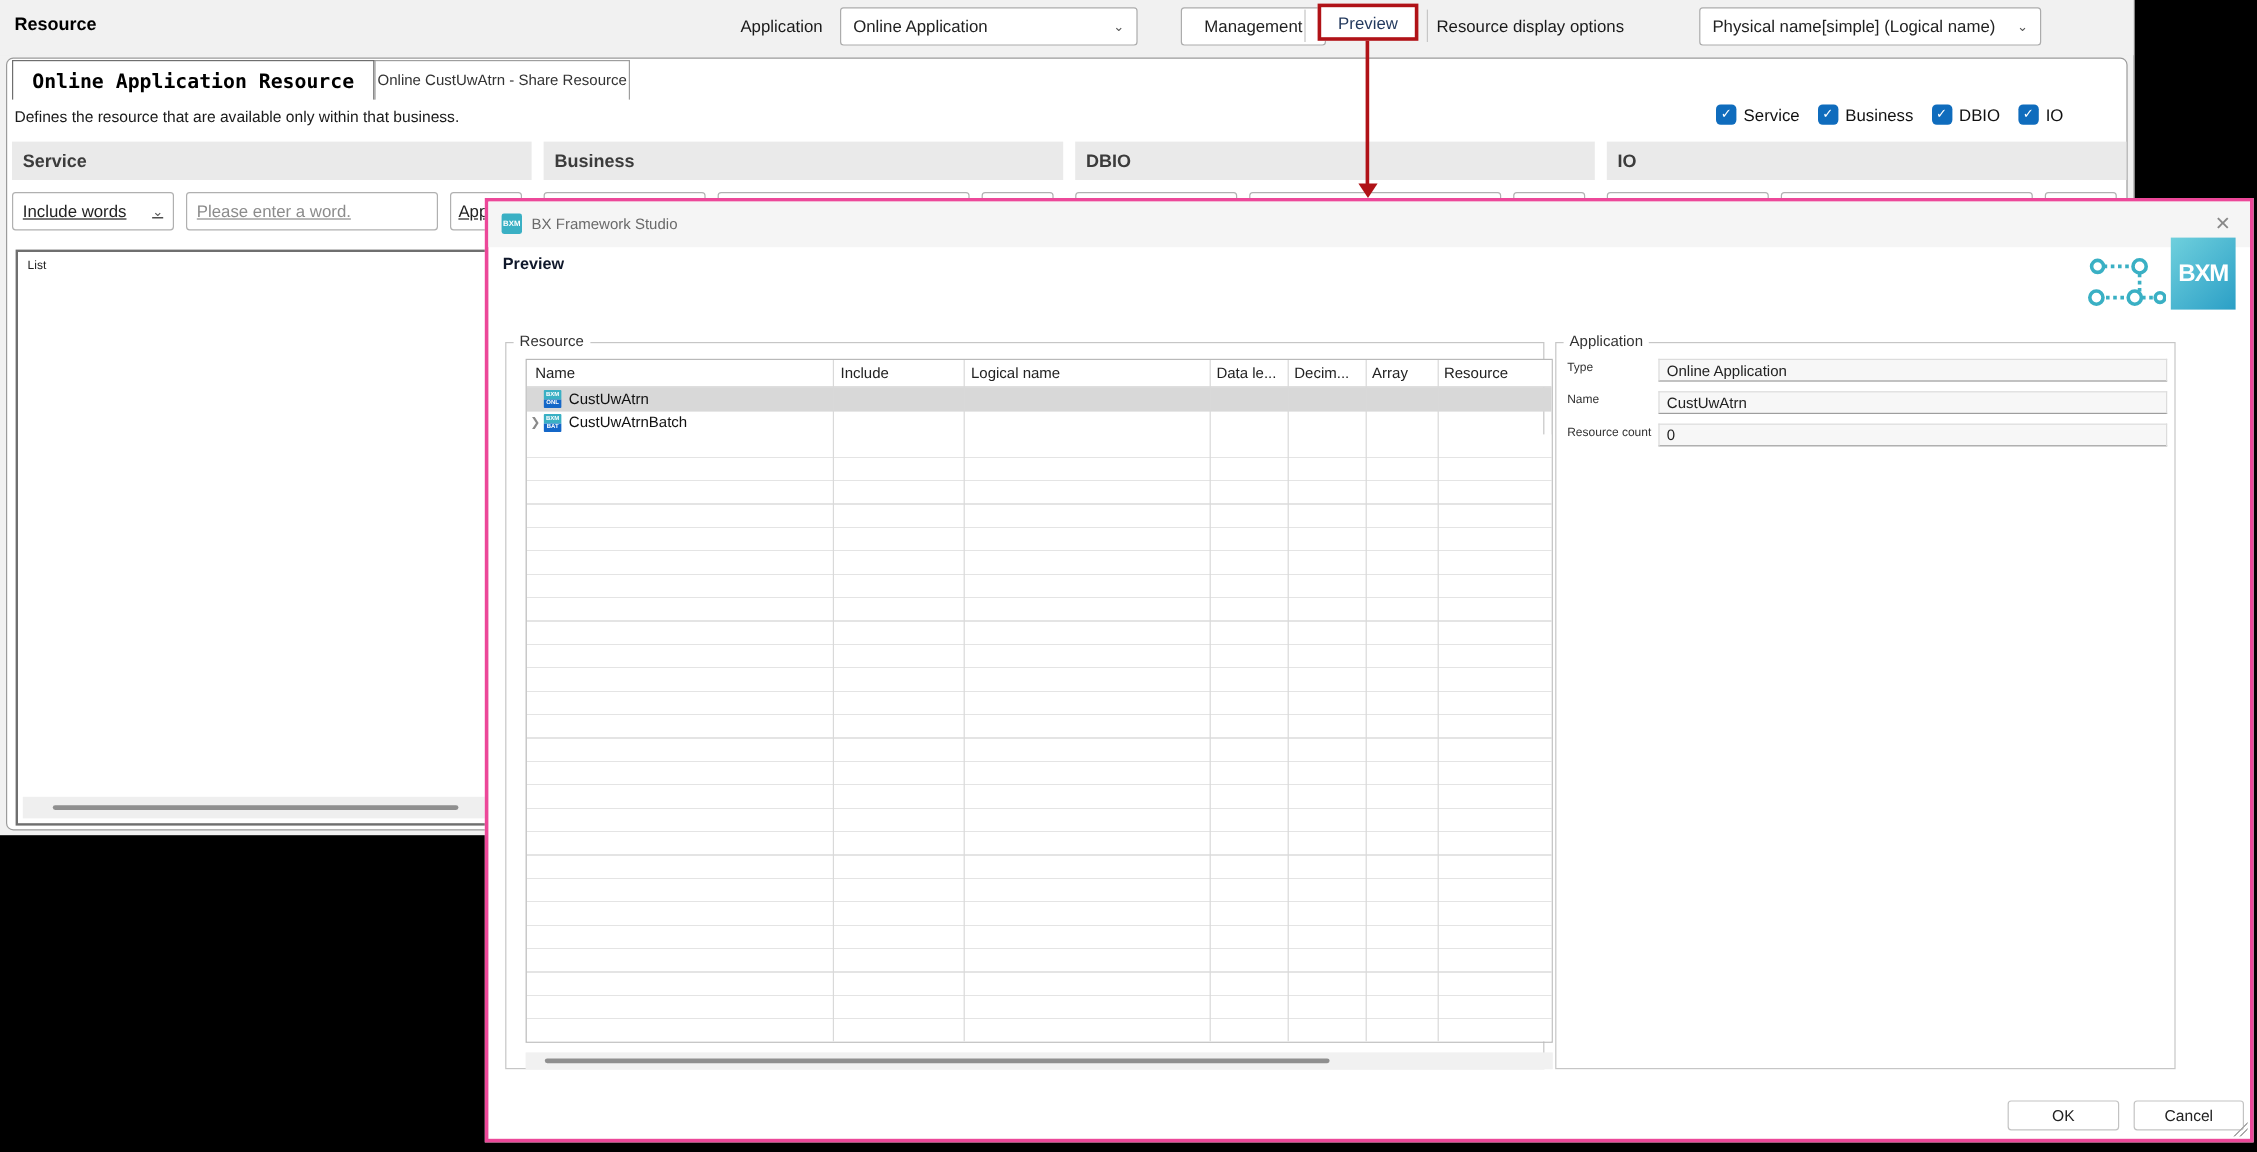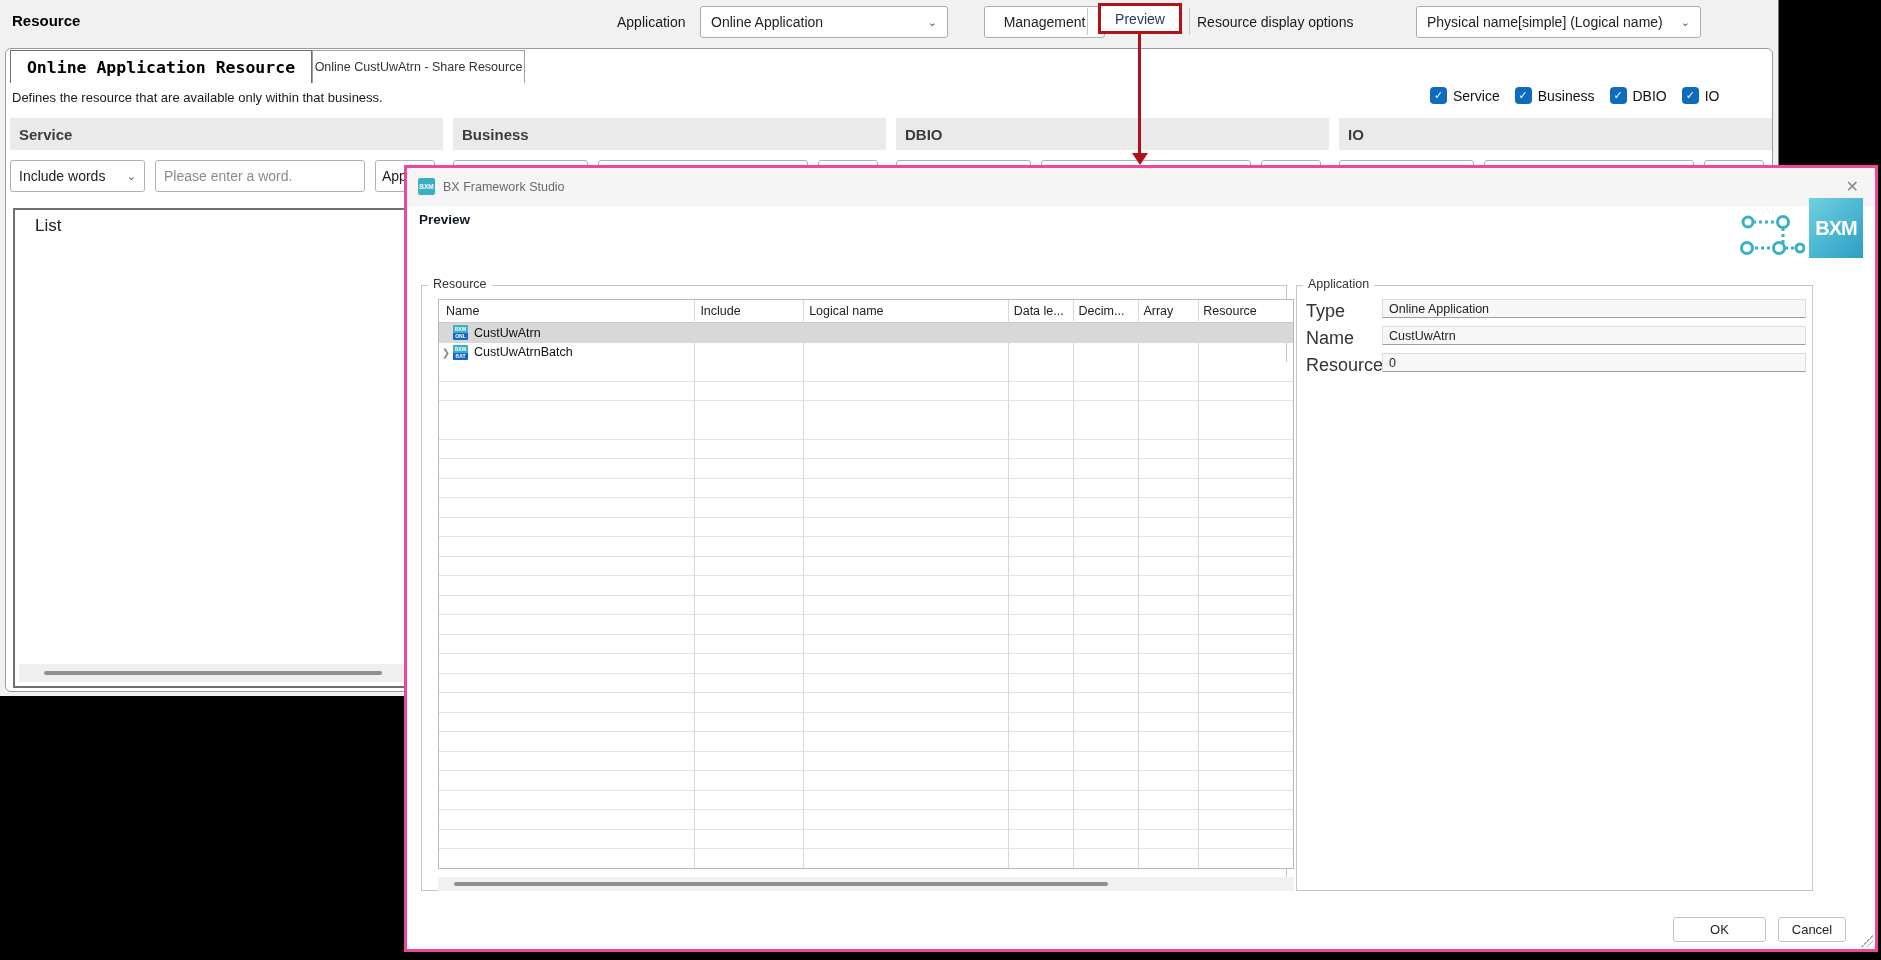--- a/index.html
+++ b/index.html
@@ -43,30 +43,30 @@
   .cbx{width:17px;height:17px;border-radius:4px;background:#0f6cbd;color:#fff;font-size:11px;
        display:flex;align-items:center;justify-content:center;line-height:1;}
 
   
   #columns{left:10px;top:118px;display:flex;gap:10px;}
   .res-col{width:433px;}
   .col-head{height:32px;background:#eaeaea;display:flex;align-items:center;padding-left:9px;
             font-size:15px;font-weight:bold;color:#3c3c3c;}
   .col-controls{margin-top:10px;display:flex;gap:10px;height:32px;}
   .ctl{background:#fff;border:1px solid #b0b0b0;border-radius:3px;box-sizing:border-box;height:32px;
-       display:flex;align-items:center;font-size:14px;}
+       display:flex;align-items:center;font-size:14px;text-decoration:underline;}
   .ctl-mode{width:135px;padding:0 8px;color:#222;}
   .ctl-mode .chev{margin-left:auto;color:#555;font-size:11px;}
   .ctl-input{width:210px;padding:0 8px;color:#8b8b8b;}
   .ctl-apply{width:60px;padding:0 6px;color:#222;overflow:hidden;white-space:nowrap;}
 
   
   #listbox{left:13px;top:208px;width:424px;height:480px;background:#fff;border:2px solid #6f6f6f;
            box-sizing:border-box;}
-  #list-label{left:20px;top:6px;font-size:17px;color:#222;}
+  #list-label{left:8px;top:6px;font-size:10px;color:#222;}
   #list-hscroll{left:4px;bottom:4px;right:4px;height:18px;background:#efefef;}
   #list-hthumb{left:25px;top:7px;width:338px;height:4px;background:#8f8f8f;border-radius:2px;}
 
   
   #dialog{left:404px;top:165px;width:1474px;height:787px;background:#fff;border:3px solid #ec4899;
           box-sizing:border-box;}
   #dlg-titlebar{left:0;top:0;right:0;height:38px;background:#f5f5f5;}
   .bxm-mini{width:17px;height:17px;background:#3ab0c4;color:#fff;font-size:6.5px;font-weight:bold;
             display:flex;align-items:center;justify-content:center;border-radius:2px;}
   #dlg-title-icon{left:11px;top:10px;}
@@ -100,30 +100,30 @@
   .row-icon .b{flex:1;background:#1467c8;color:#fff;font-size:5px;font-weight:bold;text-align:center;line-height:7px;}
   .trow .rname{margin-left:6px;}
   #grid-fill{position:absolute;left:0;right:0;bottom:0;
              background:repeating-linear-gradient(to bottom,#fff 0px,#fff 18.5px,#e4e4e4 18.5px,#e4e4e4 19.5px);}
   .vline{position:absolute;top:0;bottom:0;width:1px;background:#d9d9d9;pointer-events:none;}
 
   #tbl-hscroll{position:absolute;left:16px;top:591px;width:856px;height:14px;background:#f1f1f1;}
   #tbl-hthumb{position:absolute;left:16px;top:5px;width:654px;height:4px;background:#8f8f8f;border-radius:2px;}
 
   
-  .fld-label{position:absolute;left:9px;font-size:18px;color:#333;}
+  .fld-label{position:absolute;left:9px;font-size:10px;color:#333;}
   .fld-box{position:absolute;left:85px;width:424px;height:19px;background:#f7f7f7;border:1px solid #dcdcdc;
            border-bottom:1px solid #9e9e9e;box-sizing:border-box;font-size:12.5px;color:#222;
            display:flex;align-items:center;padding-left:6px;}
 
   
   .dlg-btn{position:absolute;top:749px;height:25px;background:#fff;border:1px solid #c3c3c3;border-radius:3px;
            font-size:13px;color:#222;display:flex;align-items:center;justify-content:center;box-sizing:border-box;}
   #btn-ok{left:1266px;width:93px;}
-  #btn-cancel{left:1371px;width:68px;}
+  #btn-cancel{left:1371px;width:92px;}
   #resize-grip{position:absolute;right:2px;bottom:2px;width:12px;height:12px;
                background:linear-gradient(135deg,transparent 0 50%,#aaa 50% 57%,transparent 57% 72%,#aaa 72% 79%,transparent 79%);}
 </style>
 </head>
 <body>
 
 <div id="app" class="abs">
 
   <div id="topbar" class="abs">
     <div class="abs app-title">Resource</div>

